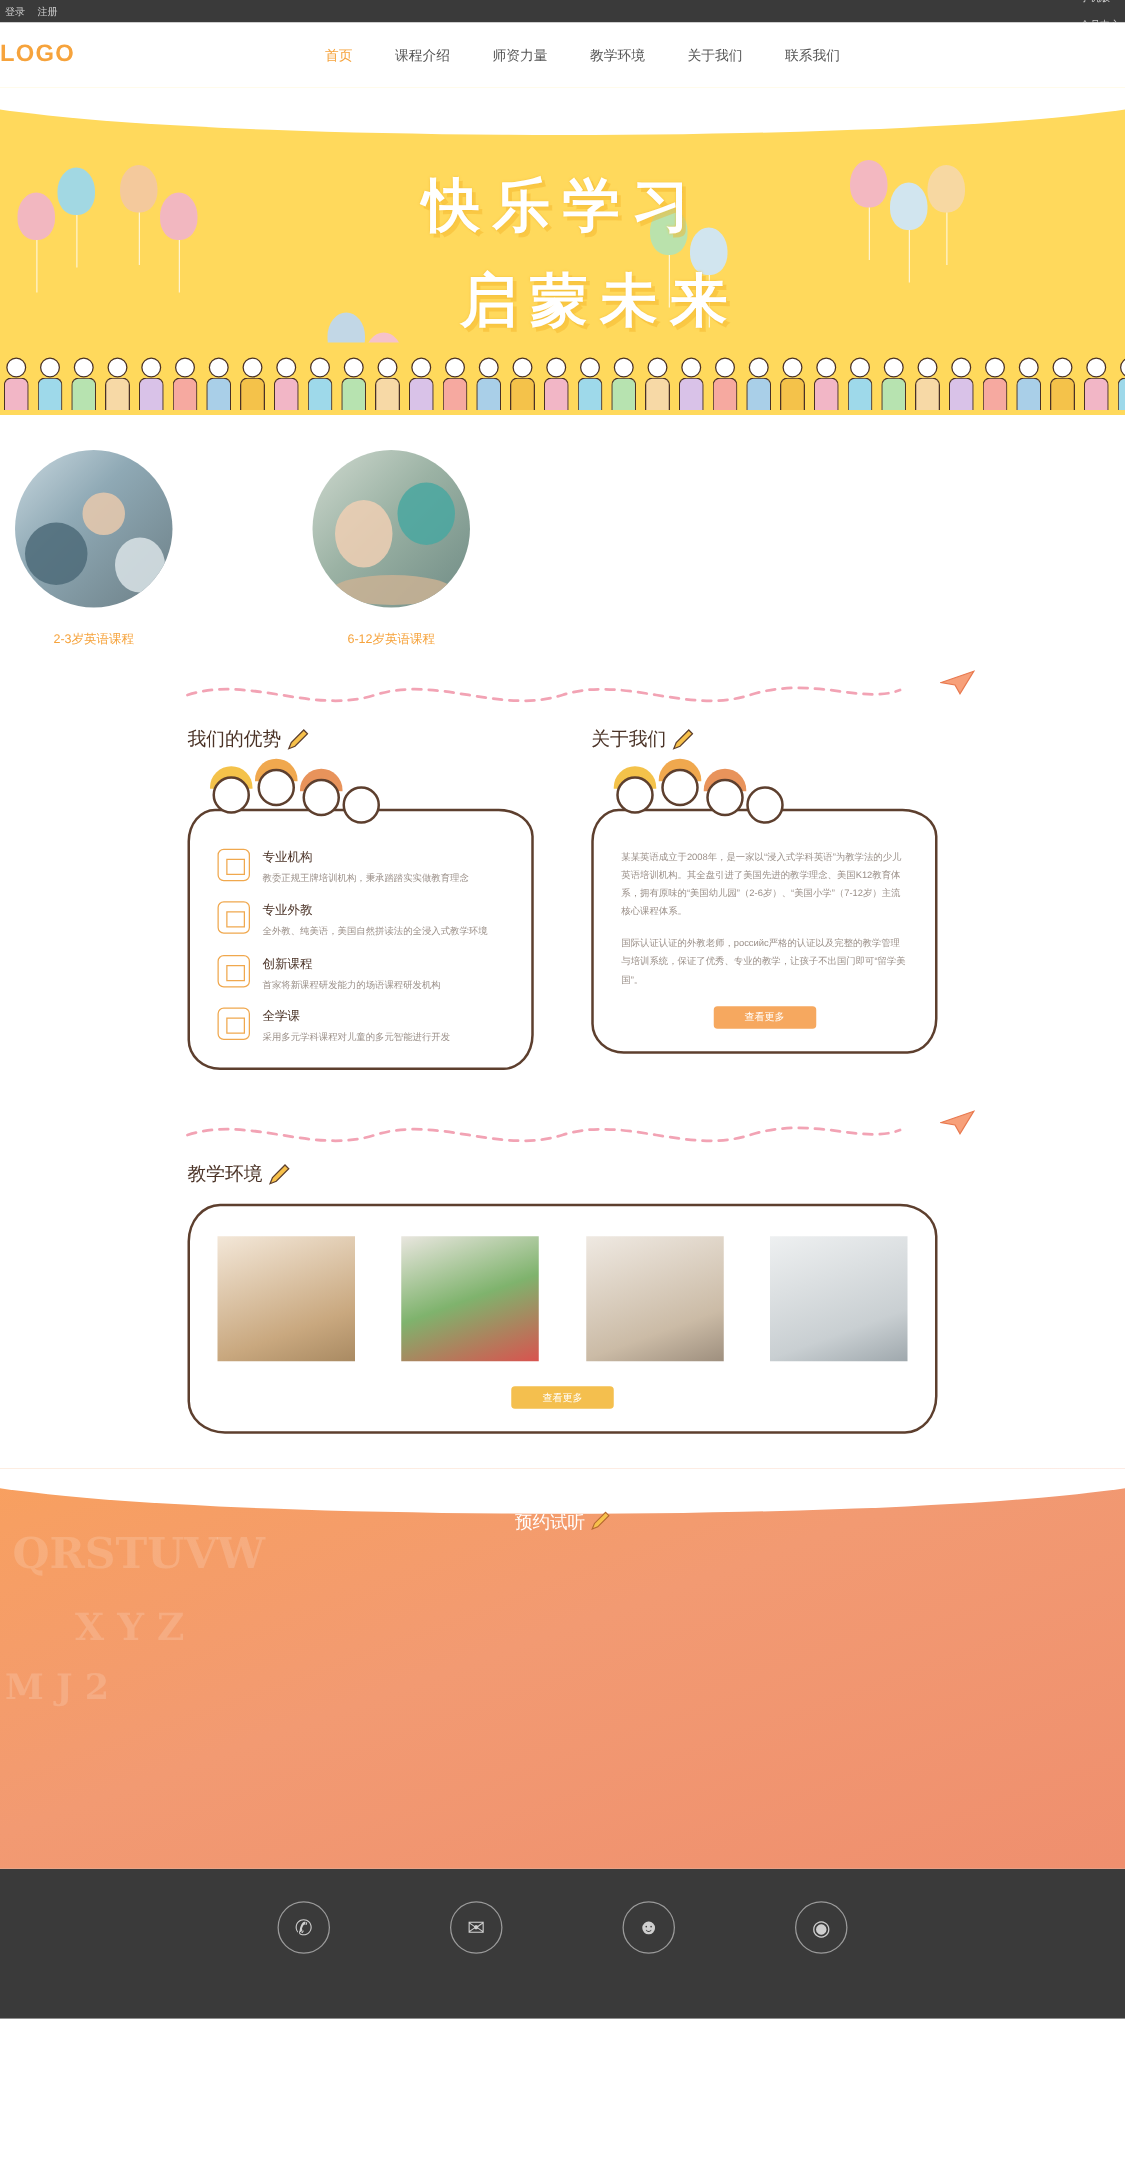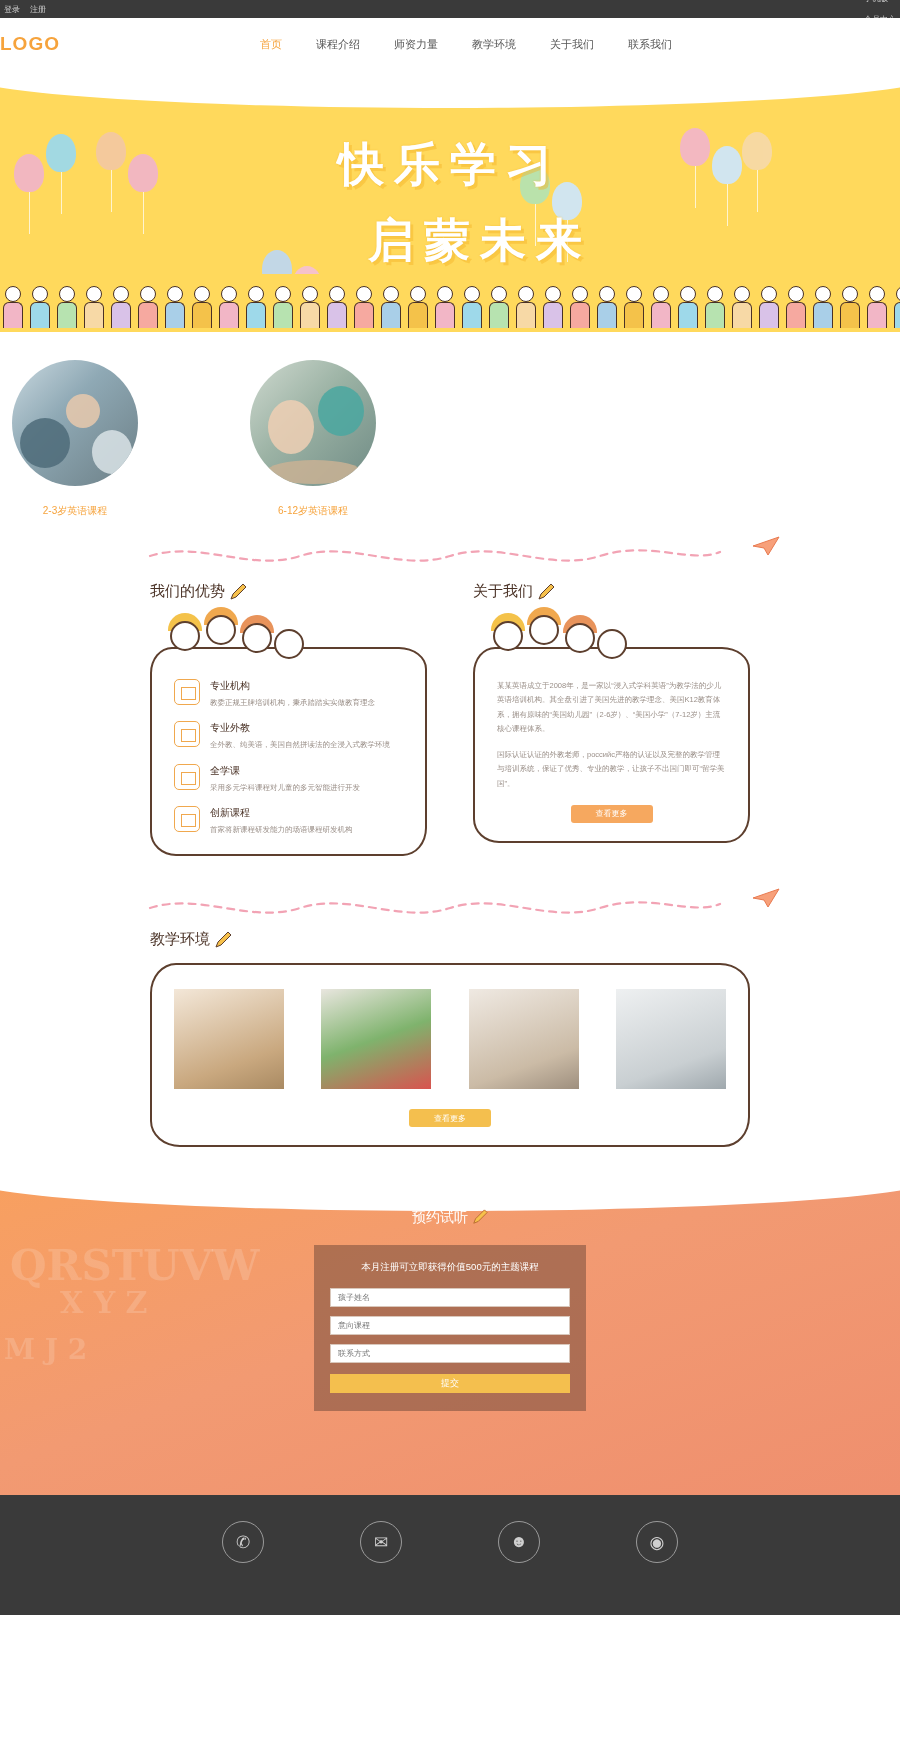--- a/index.html
+++ b/index.html
@@ -595,29 +595,29 @@
         <div class="adv-item">
           <div class="adv-ico"></div>
           <div class="adv-txt">
             <div class="t">专业外教</div>
             <div class="d">全外教、纯美语，美国自然拼读法的全浸入式教学环境</div>
           </div>
         </div>
         <div class="adv-item">
           <div class="adv-ico"></div>
           <div class="adv-txt">
-            <div class="t">全学课</div>
-            <div class="d">采用多元学科课程对儿童的多元智能进行开发</div>
+            <div class="t">创新课程</div>
+            <div class="d">首家将新课程研发能力的场语课程研发机构</div>
           </div>
         </div>
         <div class="adv-item">
           <div class="adv-ico"></div>
           <div class="adv-txt">
-            <div class="t">创新课程</div>
-            <div class="d">首家将新课程研发能力的场语课程研发机构</div>
+            <div class="t">全学课</div>
+            <div class="d">采用多元学科课程对儿童的多元智能进行开发</div>
           </div>
         </div>
       </div>
     </div>
 
     <div class="col">
       <div class="sec-head">
         <span>关于我们</span>
         <svg width="18" height="18" viewBox="0 0 18 18">
           <path d="M2 16 L4 11 L14 1 L17 4 L7 14 Z" fill="#f7c14b" stroke="#5d3f2e" stroke-width="1"></path>
@@ -664,38 +664,31 @@
         <div class="env-ph e1"></div>
         <div class="env-ph e2"></div>
         <div class="env-ph e3"></div>
         <div class="env-ph e4"></div>
       </div>
       <button class="env-btn">查看更多</button>
     </div>
   </div>
 
   <div class="booking">
-    <div class="ghost-letter" style="left:10px;top:66px;font-size:42px;">QRSTUVW</div>
+    <div class="ghost-letter" style="left:10px;top:48px;font-size:34px;">QRSTUVW</div>
     <div class="ghost-letter" style="left:60px;top:110px;font-size:30px;">X Y Z</div>
     <div class="ghost-letter" style="left:4px;top:158px;font-size:28px;">M J 2</div>
 
     <div class="booking-title">
       <span>预约试听</span>
       <svg width="16" height="16" viewBox="0 0 18 18" style="vertical-align:-3px">
         <path d="M2 16 L4 11 L14 1 L17 4 L7 14 Z" fill="#f7c14b" stroke="#b5682f" stroke-width="1"></path>
       </svg>
     </div>
 
-    <div class="form-card">
-      <div class="promo">本月注册可立即获得价值500元的主题课程</div>
-      <input type="text" placeholder="孩子姓名" style="">
-      <input type="text" placeholder="意向课程" style="">
-      <input type="text" placeholder="联系方式" style="">
-      <button class="submit">提交</button>
-    </div>
   </div>
 
   <div class="footer">
     <div class="f-ico">✆</div>
     <div class="f-ico">✉</div>
     <div class="f-ico">☻</div>
     <div class="f-ico">◉</div>
   </div>
 
 </div>

